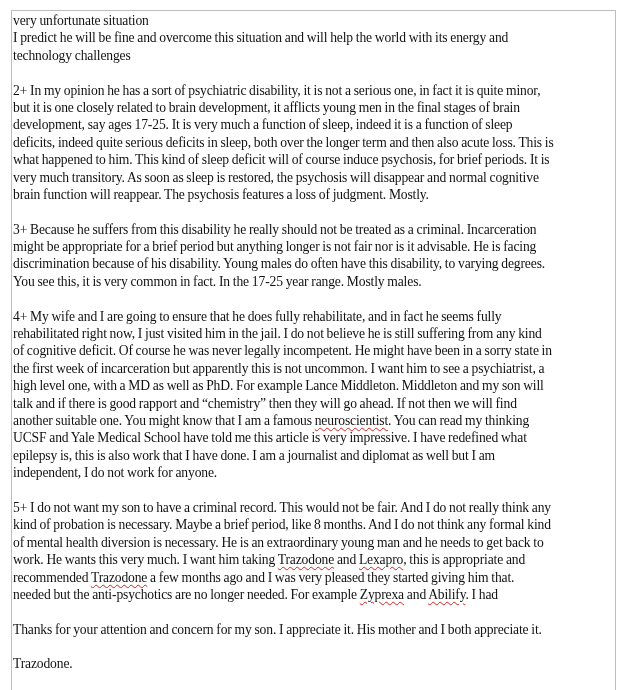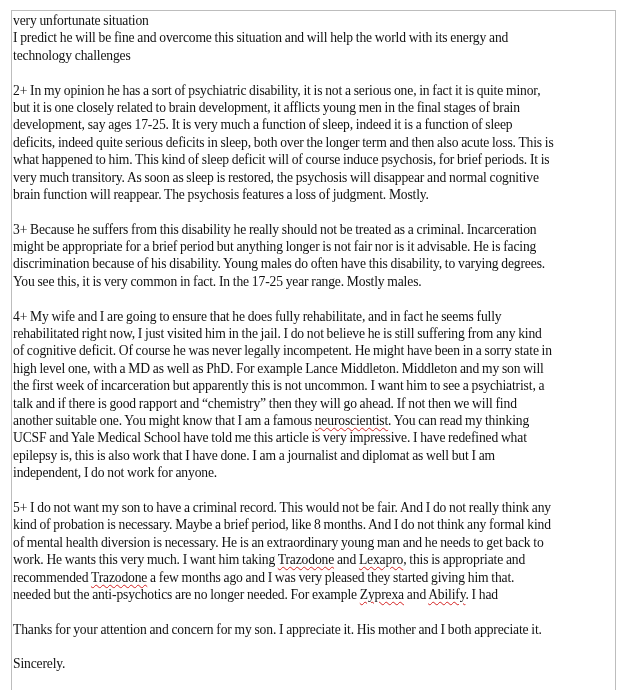--- a/index.html
+++ b/index.html
@@ -76,22 +76,22 @@
       <span class="line">might be appropriate for a brief period but anything longer is not fair nor is it advisable. He is facing</span>
       <span class="line">discrimination because of his disability. Young males do often have this disability, to varying degrees.</span>
       <span class="line">You see this, it is very common in fact. In the 17-25 year range. Mostly males.</span>
     </div>
     <span class="blank"></span>
 
     <div>
       <span class="line">4+ My wife and I are going to ensure that he does fully rehabilitate, and in fact he seems fully</span>
       <span class="line">rehabilitated right now, I just visited him in the jail. I do not believe he is still suffering from any kind</span>
       <span class="line">of cognitive deficit. Of course he was never legally incompetent. He might have been in a sorry state in</span>
+      <span class="line">the first week of incarceration but apparently this is not uncommon. I want him to see a psychiatrist, a</span>
       <span class="line">high level one, with a MD as well as PhD. For example Lance Middleton. Middleton and my son will</span>
-      <span class="line">the first week of incarceration but apparently this is not uncommon. I want him to see a psychiatrist, a</span>
       <span class="line">talk and if there is good rapport and “chemistry” then they will go ahead. If not then we will find</span>
       <span class="line"><span>another suitable one. You might know that I am a famous </span><span class="spell">neuroscientist</span><span>. You can read my thinking</span></span>
       <span class="line">UCSF and Yale Medical School have told me this article is very impressive. I have redefined what</span>
       <span class="line">epilepsy is, this is also work that I have done. I am a journalist and diplomat as well but I am</span>
       <span class="line">independent, I do not work for anyone.</span>
     </div>
     <span class="blank"></span>
 
     <div>
       <span class="line">5+ I do not want my son to have a criminal record. This would not be fair. And I do not really think any</span>
@@ -99,16 +99,16 @@
       <span class="line">of mental health diversion is necessary. He is an extraordinary young man and he needs to get back to</span>
       <span class="line"><span>work. He wants this very much. I want him taking </span><span class="spell">Trazodone</span><span> and </span><span class="spell">Lexapro</span><span>, this is appropriate and</span></span>
       <span class="line"><span>recommended </span><span class="spell">Trazodone</span><span> a few months ago and I was very pleased they started giving him that.</span></span>
       <span class="line"><span>needed but the anti-psychotics are no longer needed. For example </span><span class="spell">Zyprexa</span><span> and </span><span class="spell">Abilify</span><span>. I had</span></span>
     </div>
     <span class="blank"></span>
 
     <span class="line">Thanks for your attention and concern for my son. I appreciate it. His mother and I both appreciate it.</span>
     <span class="blank"></span>
 
-    <span class="line">Sincerely.</span>
+    <span class="line">Trazodone.</span>
 
   </div>
 </div>
 
 </body></html>

